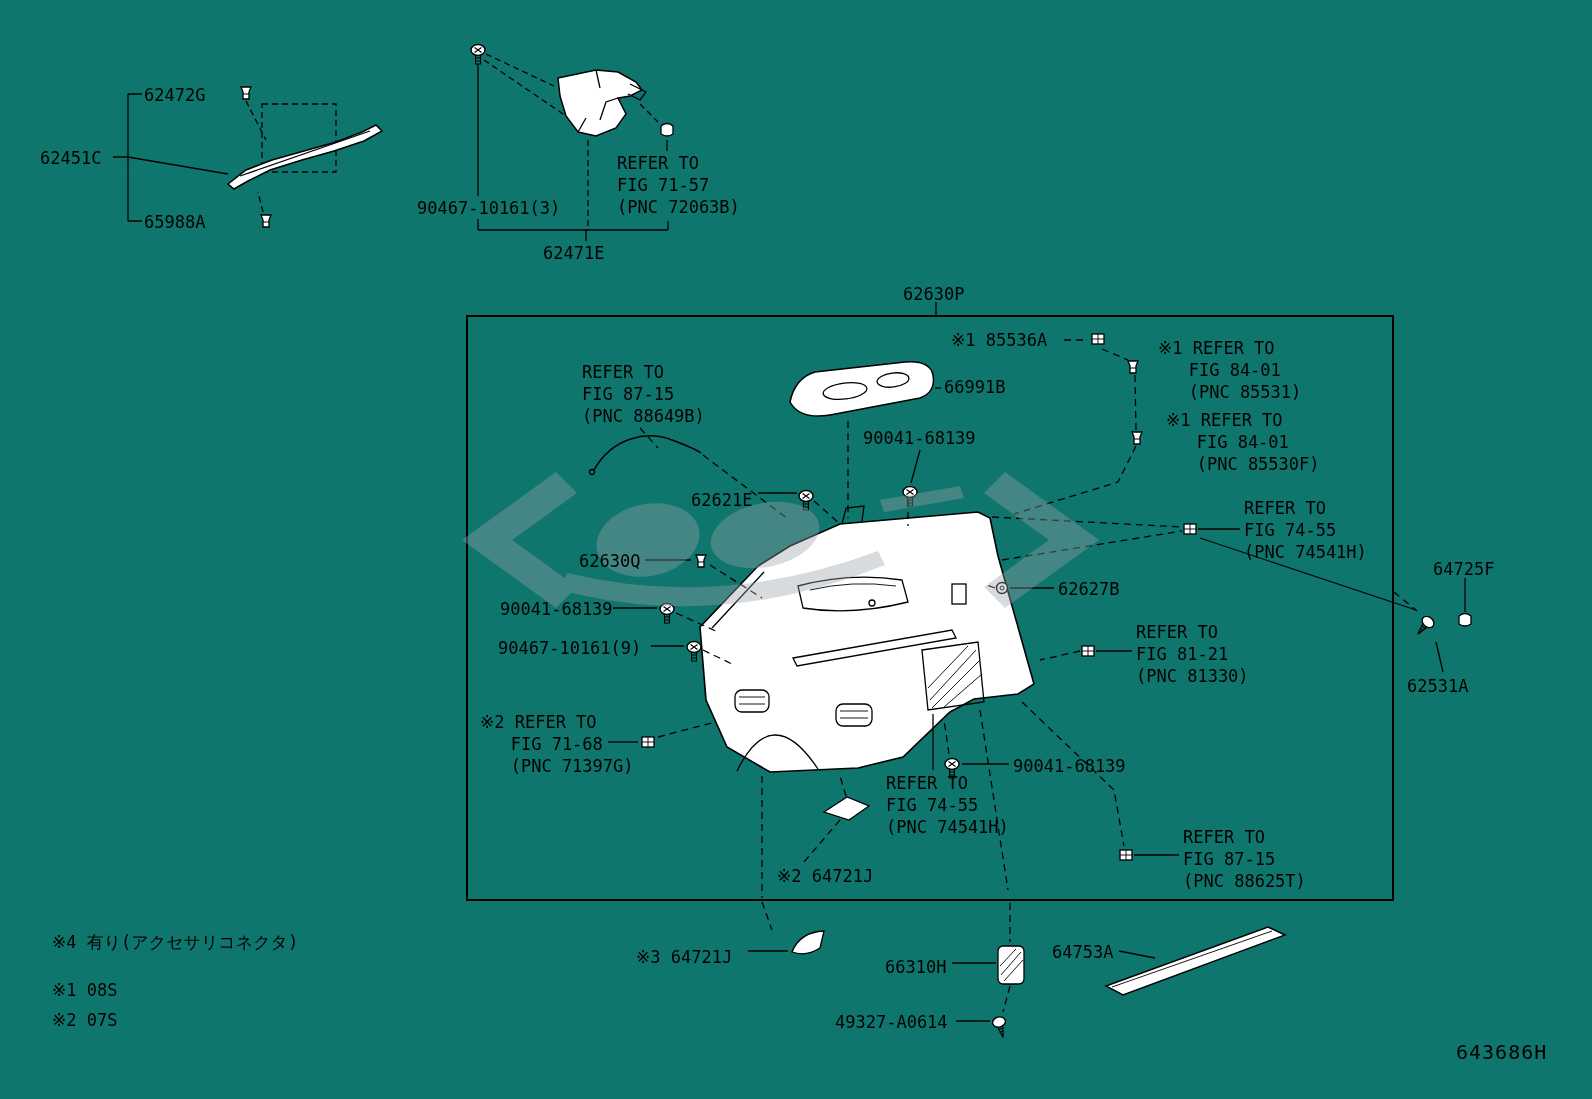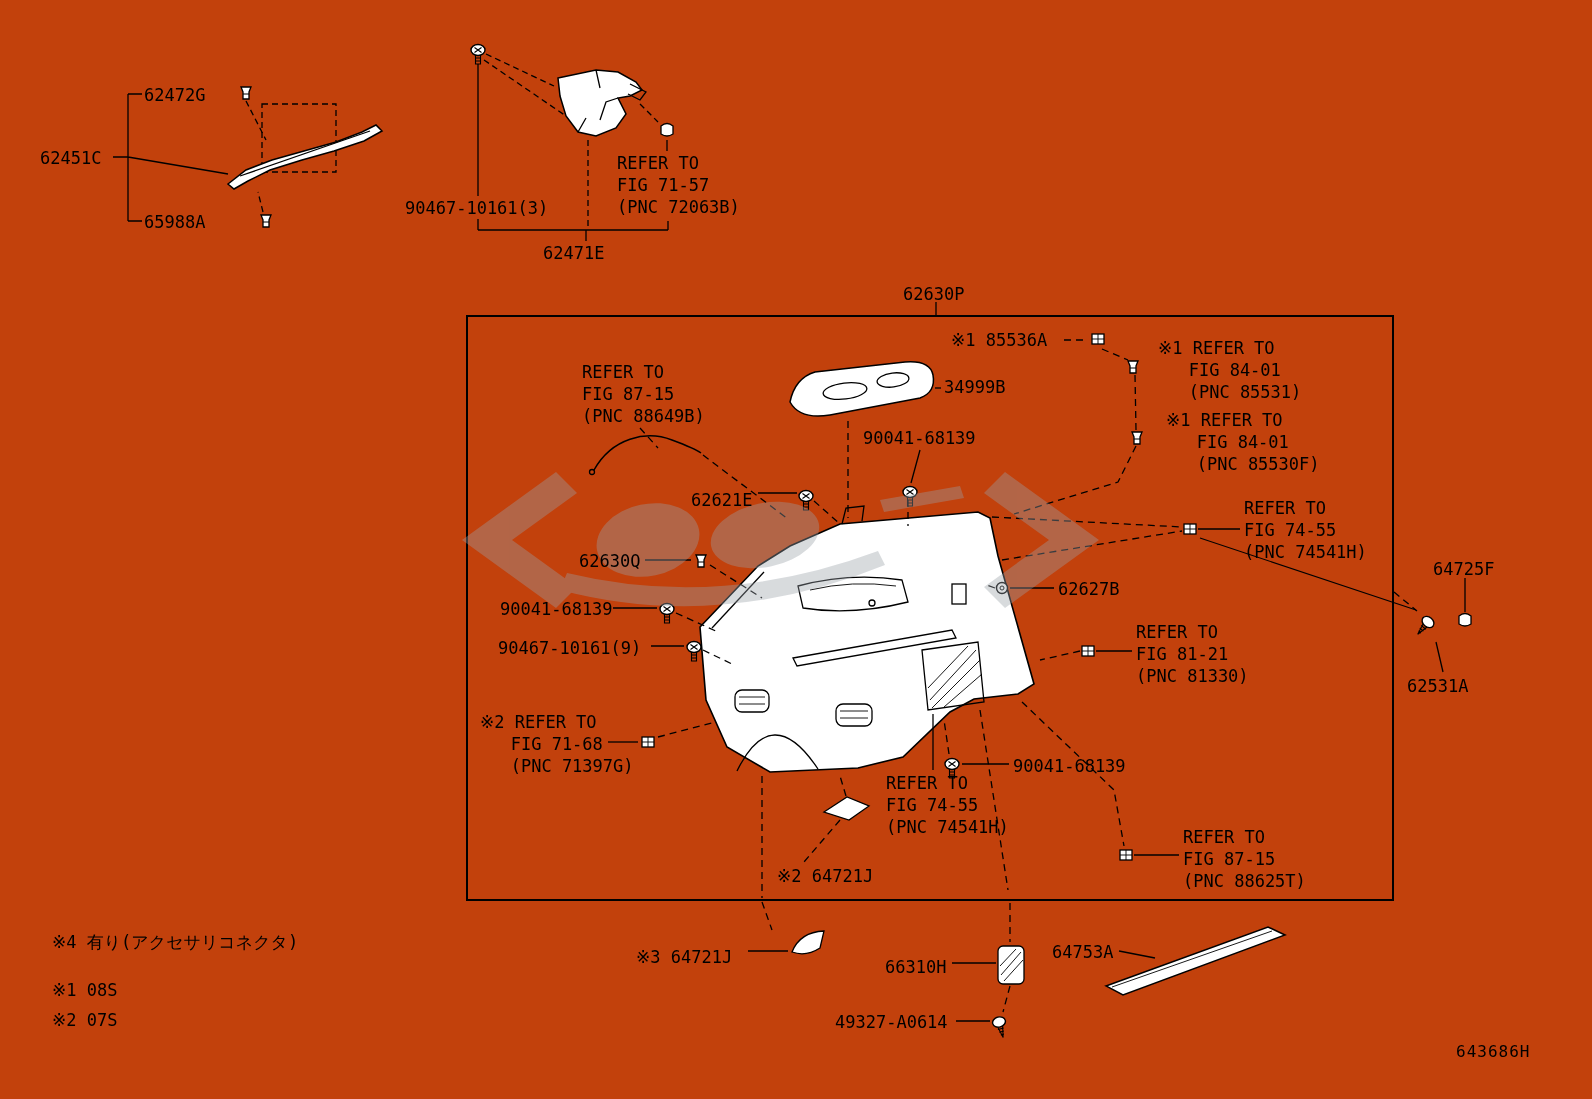--- a/index.html
+++ b/index.html
@@ -1,32 +1,32 @@
 <!DOCTYPE html>
 <html><head>
 <meta charset="utf-8">
 <style>
   * { margin:0; padding:0; box-sizing:border-box; }
   html,body { background:#ffffff; }
   .canvas {
     position:relative;
     width:1592px; height:1099px;
-    background:#c2410c;
+    background:#0f766e;
     font-family:"DejaVu Sans Mono","DejaVu Sans",monospace;
     overflow:hidden;
   }
   svg.art { position:absolute; left:0; top:0; }
   .lbl {
     position:absolute;
     font-size:17px;
     line-height:22px;
     color:#000;
     white-space:pre;
   }
-  .docid { font-size:16px; letter-spacing:1px; }
+  .docid { font-size:20px; letter-spacing:1px; }
 </style>
 </head>
 <body>
 
 <div class="canvas">
 
 <svg class="art" width="1592" height="1099" viewBox="0 0 1592 1099">
   <defs>
     <g id="sym-screw">
       <ellipse cx="0" cy="0" rx="7" ry="5.5" fill="#fff" stroke="#000" stroke-width="1.4"></ellipse>
@@ -203,37 +203,37 @@
 
     <path d="M1106,986 L1268,927 L1285,935 L1123,995 Z" fill="#fff" stroke-width="1.5"></path>
     <path d="M1112,987 L1272,931" stroke-width="0.9"></path>
     <path d="M1119,951 L1155,958"></path>
   </g>
 </svg>
 
 <div class="lbl" style="left:144px;top:84px">62472G</div>
 <div class="lbl" style="left:40px;top:147px">62451C</div>
 <div class="lbl" style="left:144px;top:211px">65988A</div>
-<div class="lbl" style="left:405px;top:197px">90467-10161(3)</div>
+<div class="lbl" style="left:417px;top:197px">90467-10161(3)</div>
 <div class="lbl" style="left:617px;top:152px">REFER TO
 FIG 71-57
 (PNC 72063B)</div>
 <div class="lbl" style="left:543px;top:242px">62471E</div>
 <div class="lbl" style="left:903px;top:283px">62630P</div>
 <div class="lbl" style="left:951px;top:329px">※1 85536A</div>
 <div class="lbl" style="left:1158px;top:337px">※1 REFER TO
    FIG 84-01
    (PNC 85531)</div>
 <div class="lbl" style="left:1166px;top:409px">※1 REFER TO
    FIG 84-01
    (PNC 85530F)</div>
 <div class="lbl" style="left:582px;top:361px">REFER TO
 FIG 87-15
 (PNC 88649B)</div>
-<div class="lbl" style="left:944px;top:376px">34999B</div>
+<div class="lbl" style="left:944px;top:376px">66991B</div>
 <div class="lbl" style="left:863px;top:427px">90041-68139</div>
 <div class="lbl" style="left:691px;top:489px">62621E</div>
 <div class="lbl" style="left:579px;top:550px">62630Q</div>
 <div class="lbl" style="left:500px;top:598px">90041-68139</div>
 <div class="lbl" style="left:498px;top:637px">90467-10161(9)</div>
 <div class="lbl" style="left:1058px;top:578px">62627B</div>
 <div class="lbl" style="left:1244px;top:497px">REFER TO
 FIG 74-55
 (PNC 74541H)</div>
 <div class="lbl" style="left:1136px;top:621px">REFER TO

